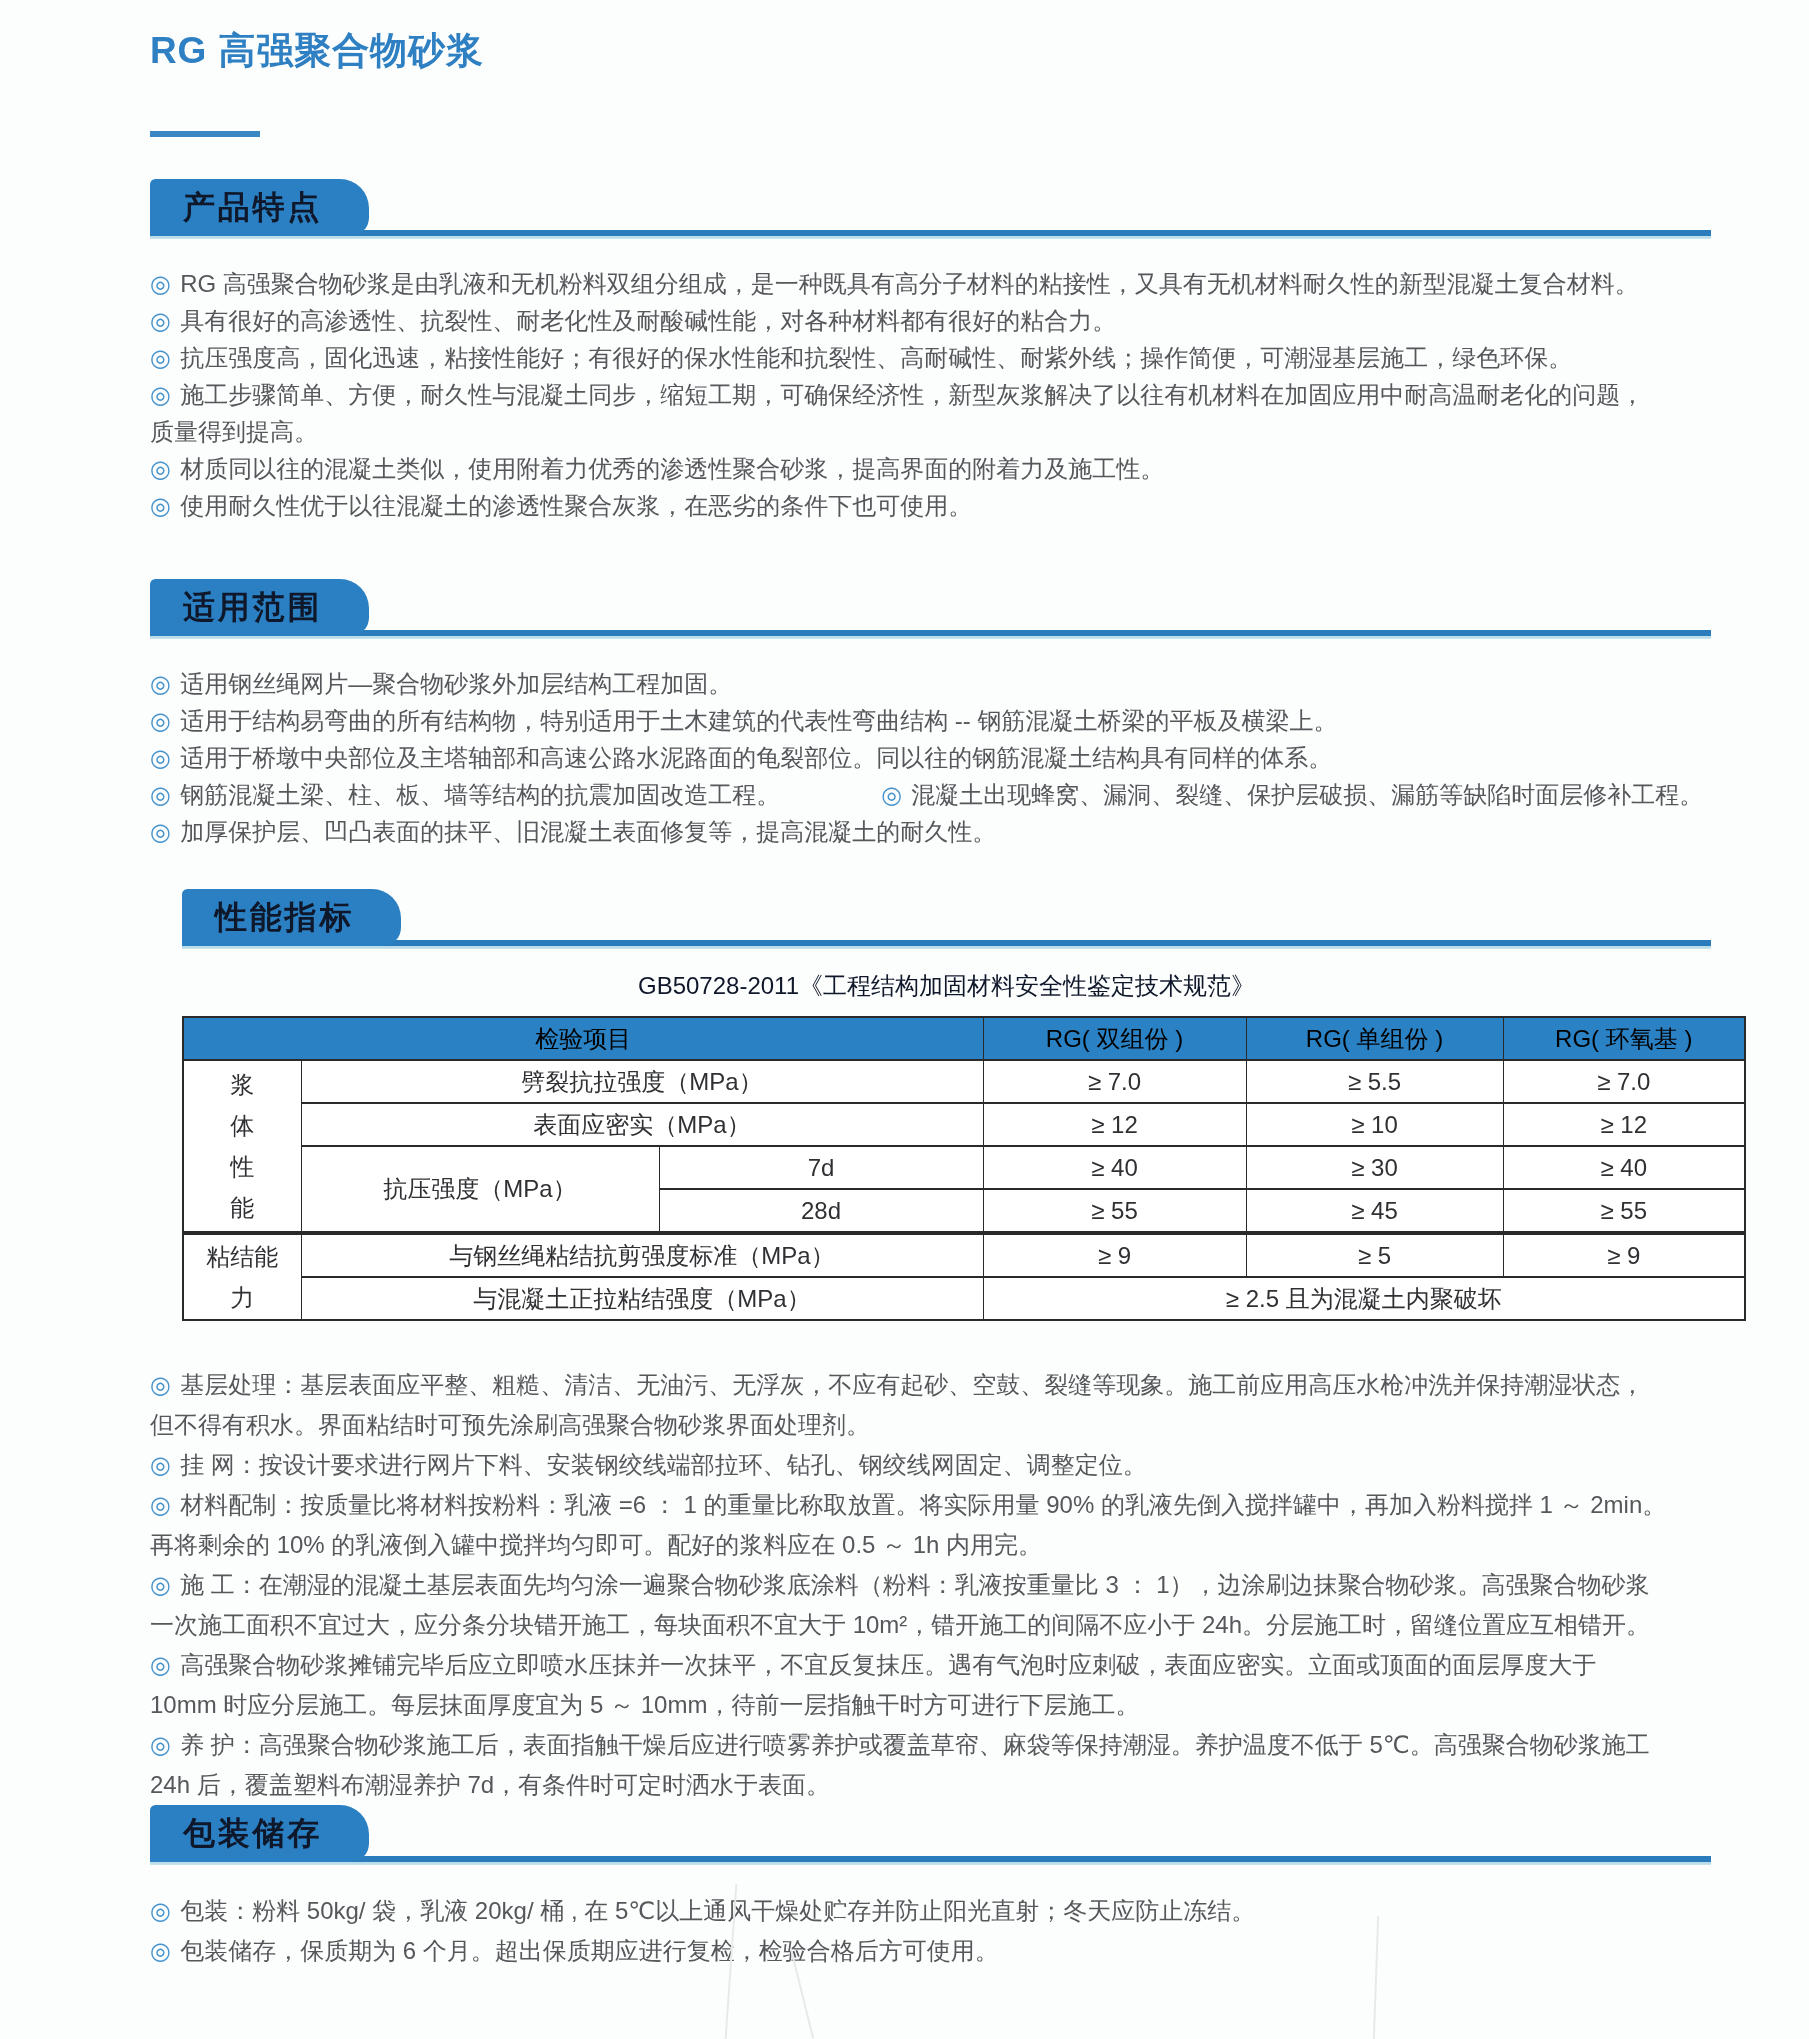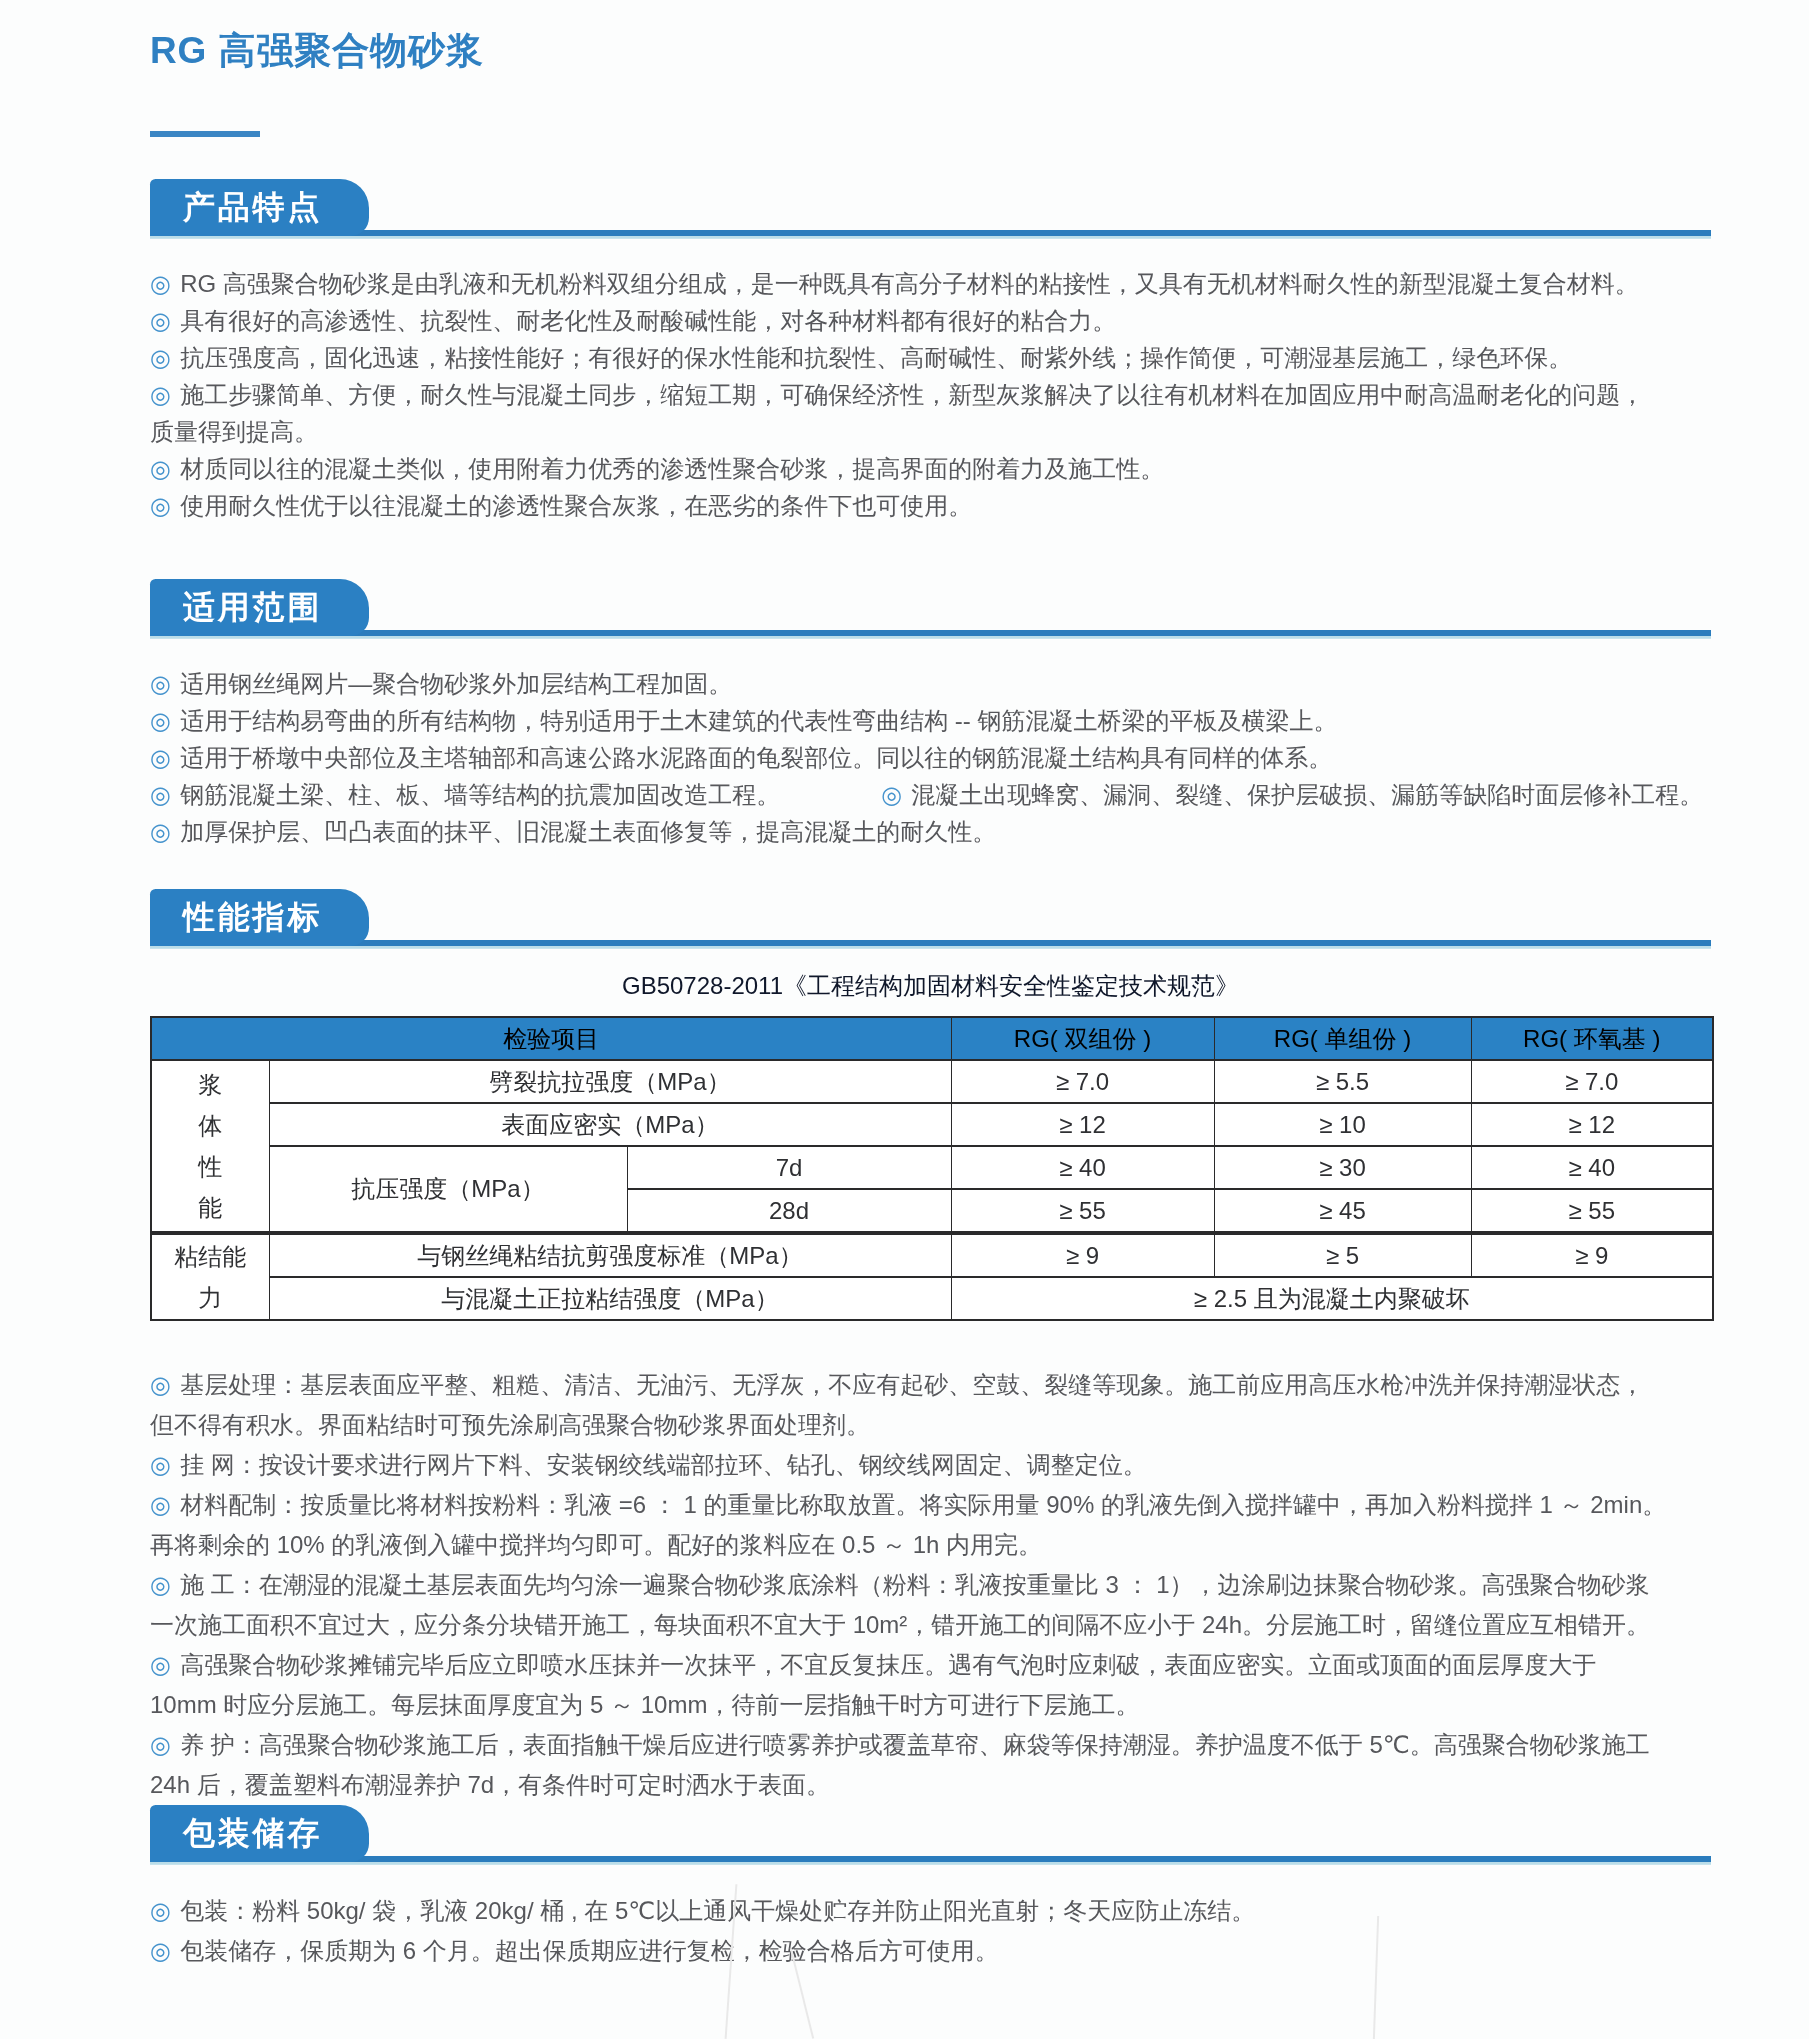--- a/index.html
+++ b/index.html
@@ -28,37 +28,37 @@
     width:110px;height:6.4px;
     background:#3b86c4;
     margin-top:55px;
   }
   .sec-head{position:relative;height:57px;}
   .sec-banner{
     position:absolute;left:0;top:0;
     height:57px;width:219px;
     background:#2b80c3;
     border-radius:5.5px 29px 18.4px 0;
-    color:#ffffff;
+    color:#0f172a;
     display:flex;align-items:center;
     padding-left:33px;
     box-sizing:border-box;
     font-size:32px;font-weight:700;
     letter-spacing:2.8px;
     z-index:2;
   }
   .sec-rule{
     position:absolute;left:0;right:0;bottom:0;
     height:6.4px;background:#2a7cbd;
     box-shadow:0 2.8px 0 rgba(150,205,222,.65);
     z-index:1;
   }
   .sec-features{margin-top:42px;}
   .sec-scope{margin-top:55px;}
-  .sec-perf{margin-top:39px;}
+  .sec-perf{margin-top:39px;margin-left:32px;}
   .sec-process{margin-top:44px;}
   .sec-pack{margin-top:0px;}
   .items{margin-top:29px;}
   .items-process{margin-top:31px;}
   .bi{
     margin:0;
     font-size:24px;
     line-height:37px;
     color:#56575b;
   }

